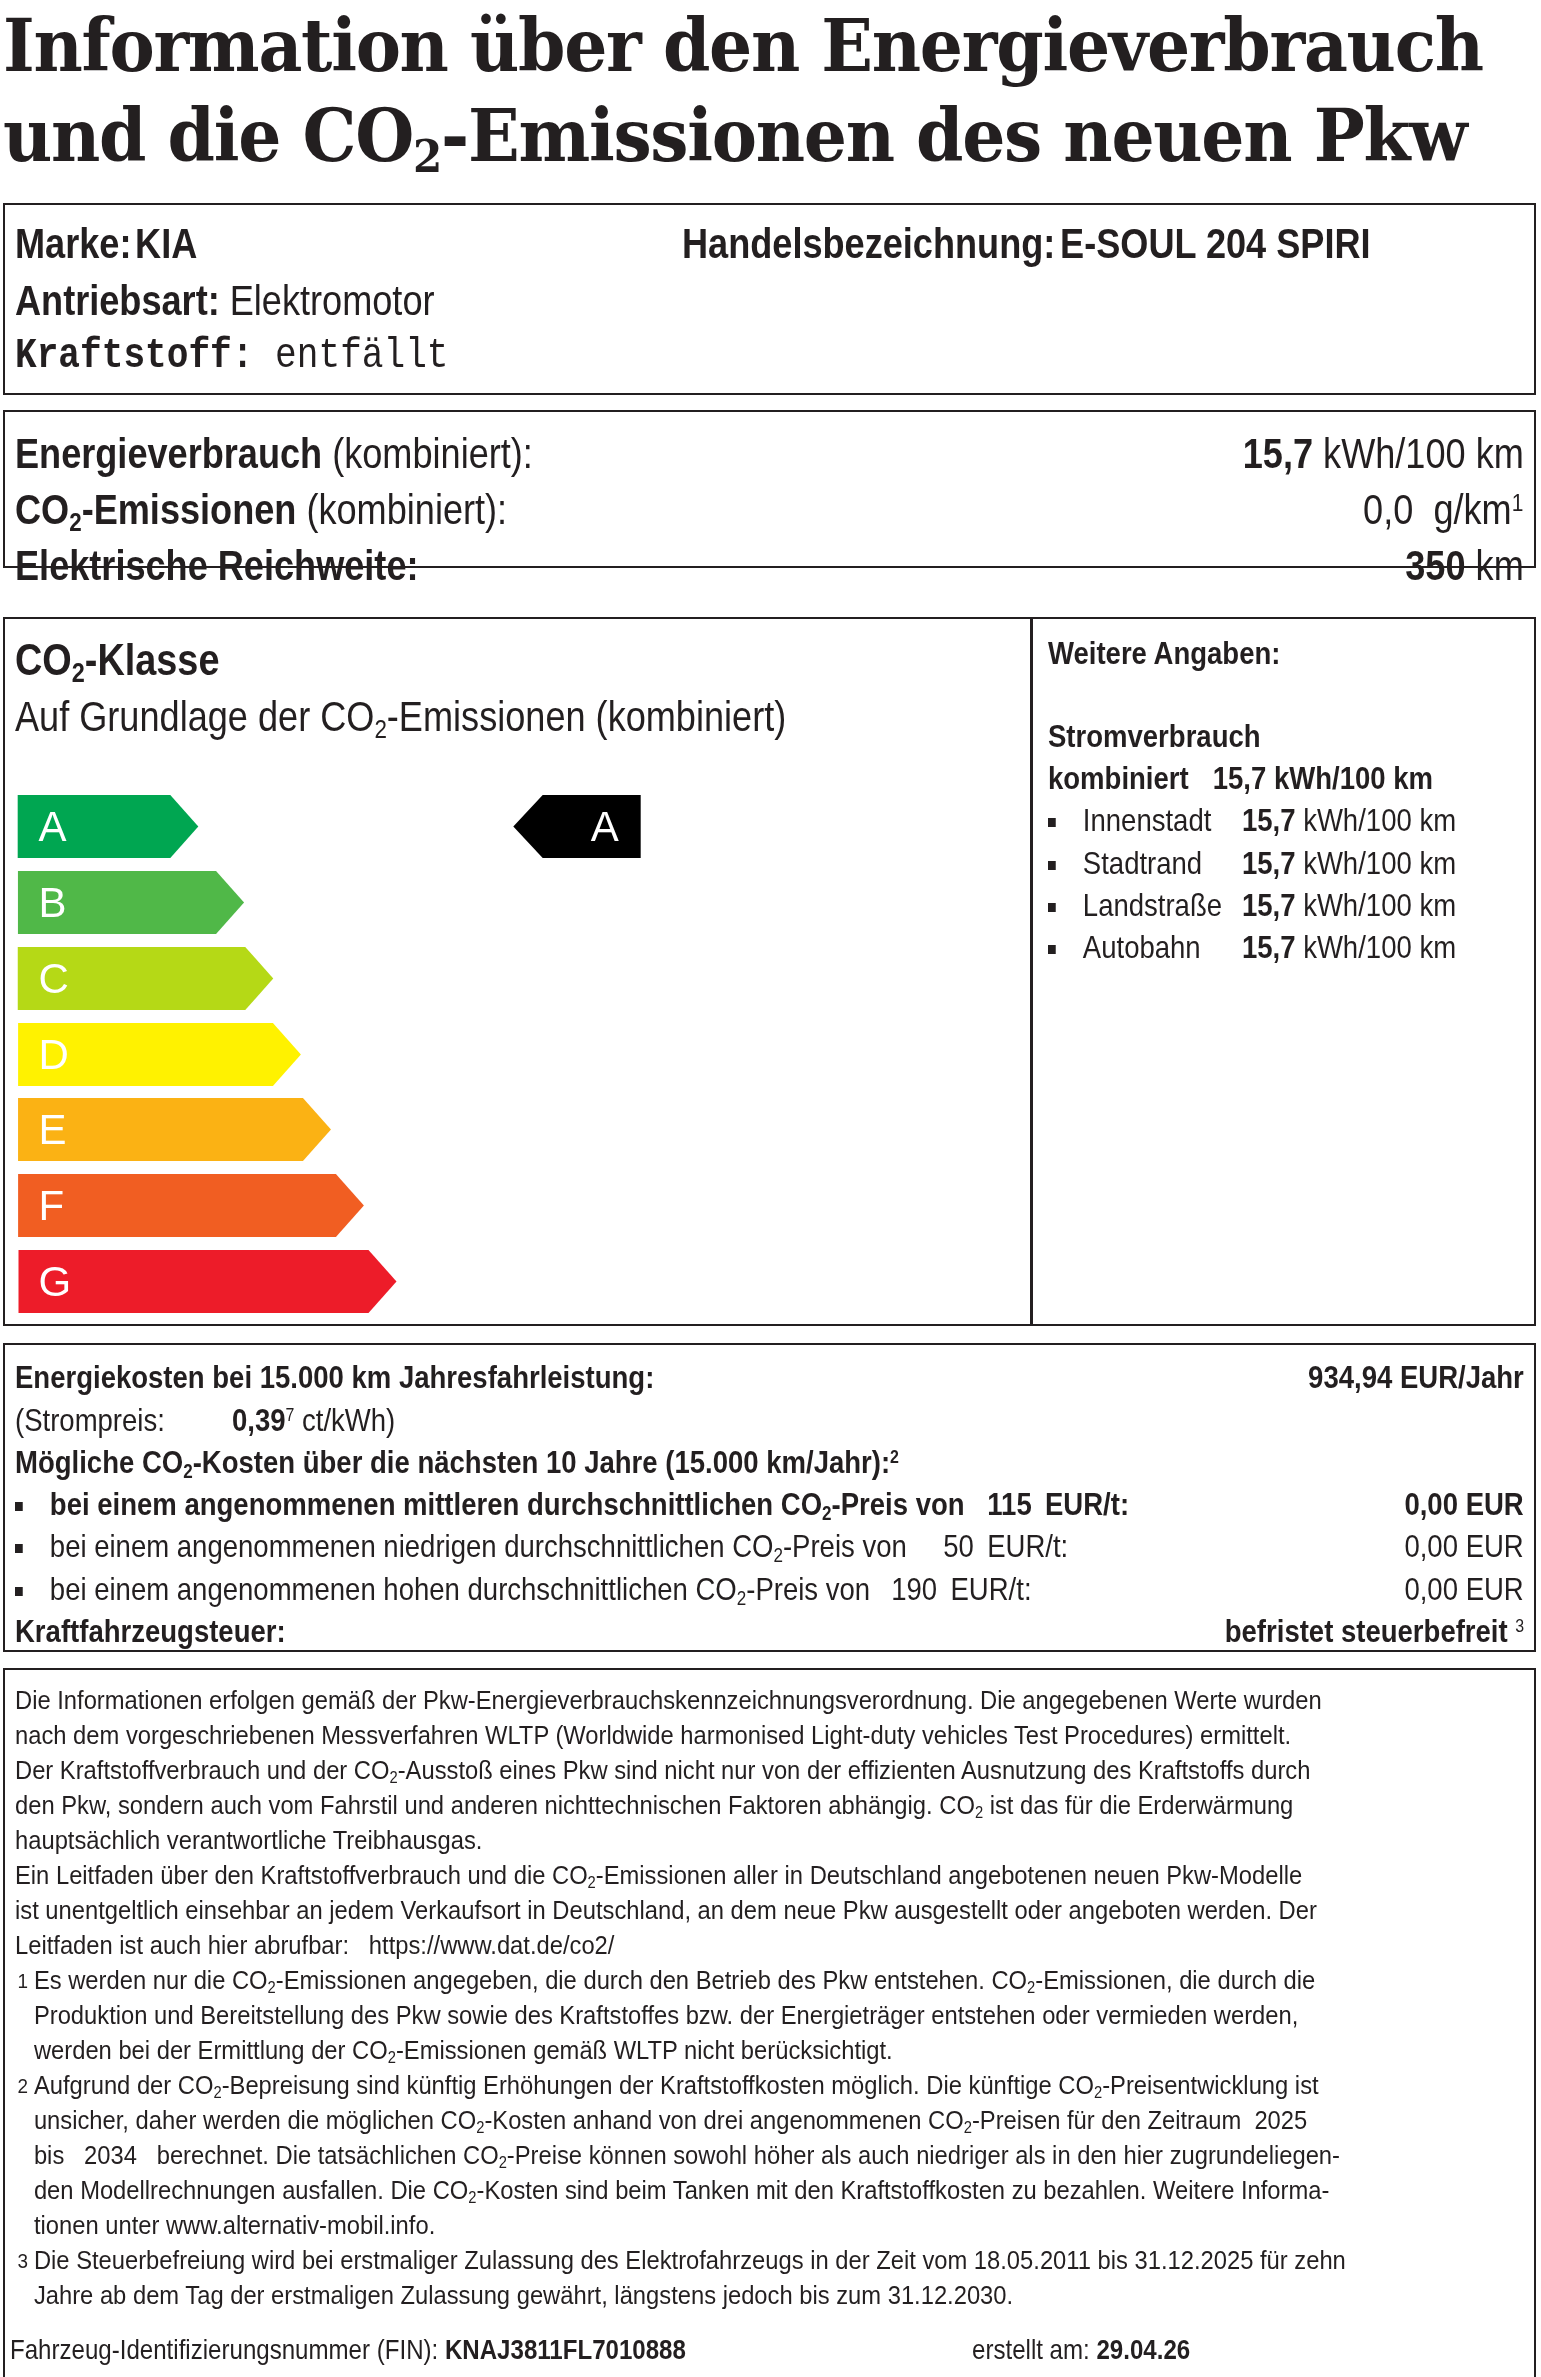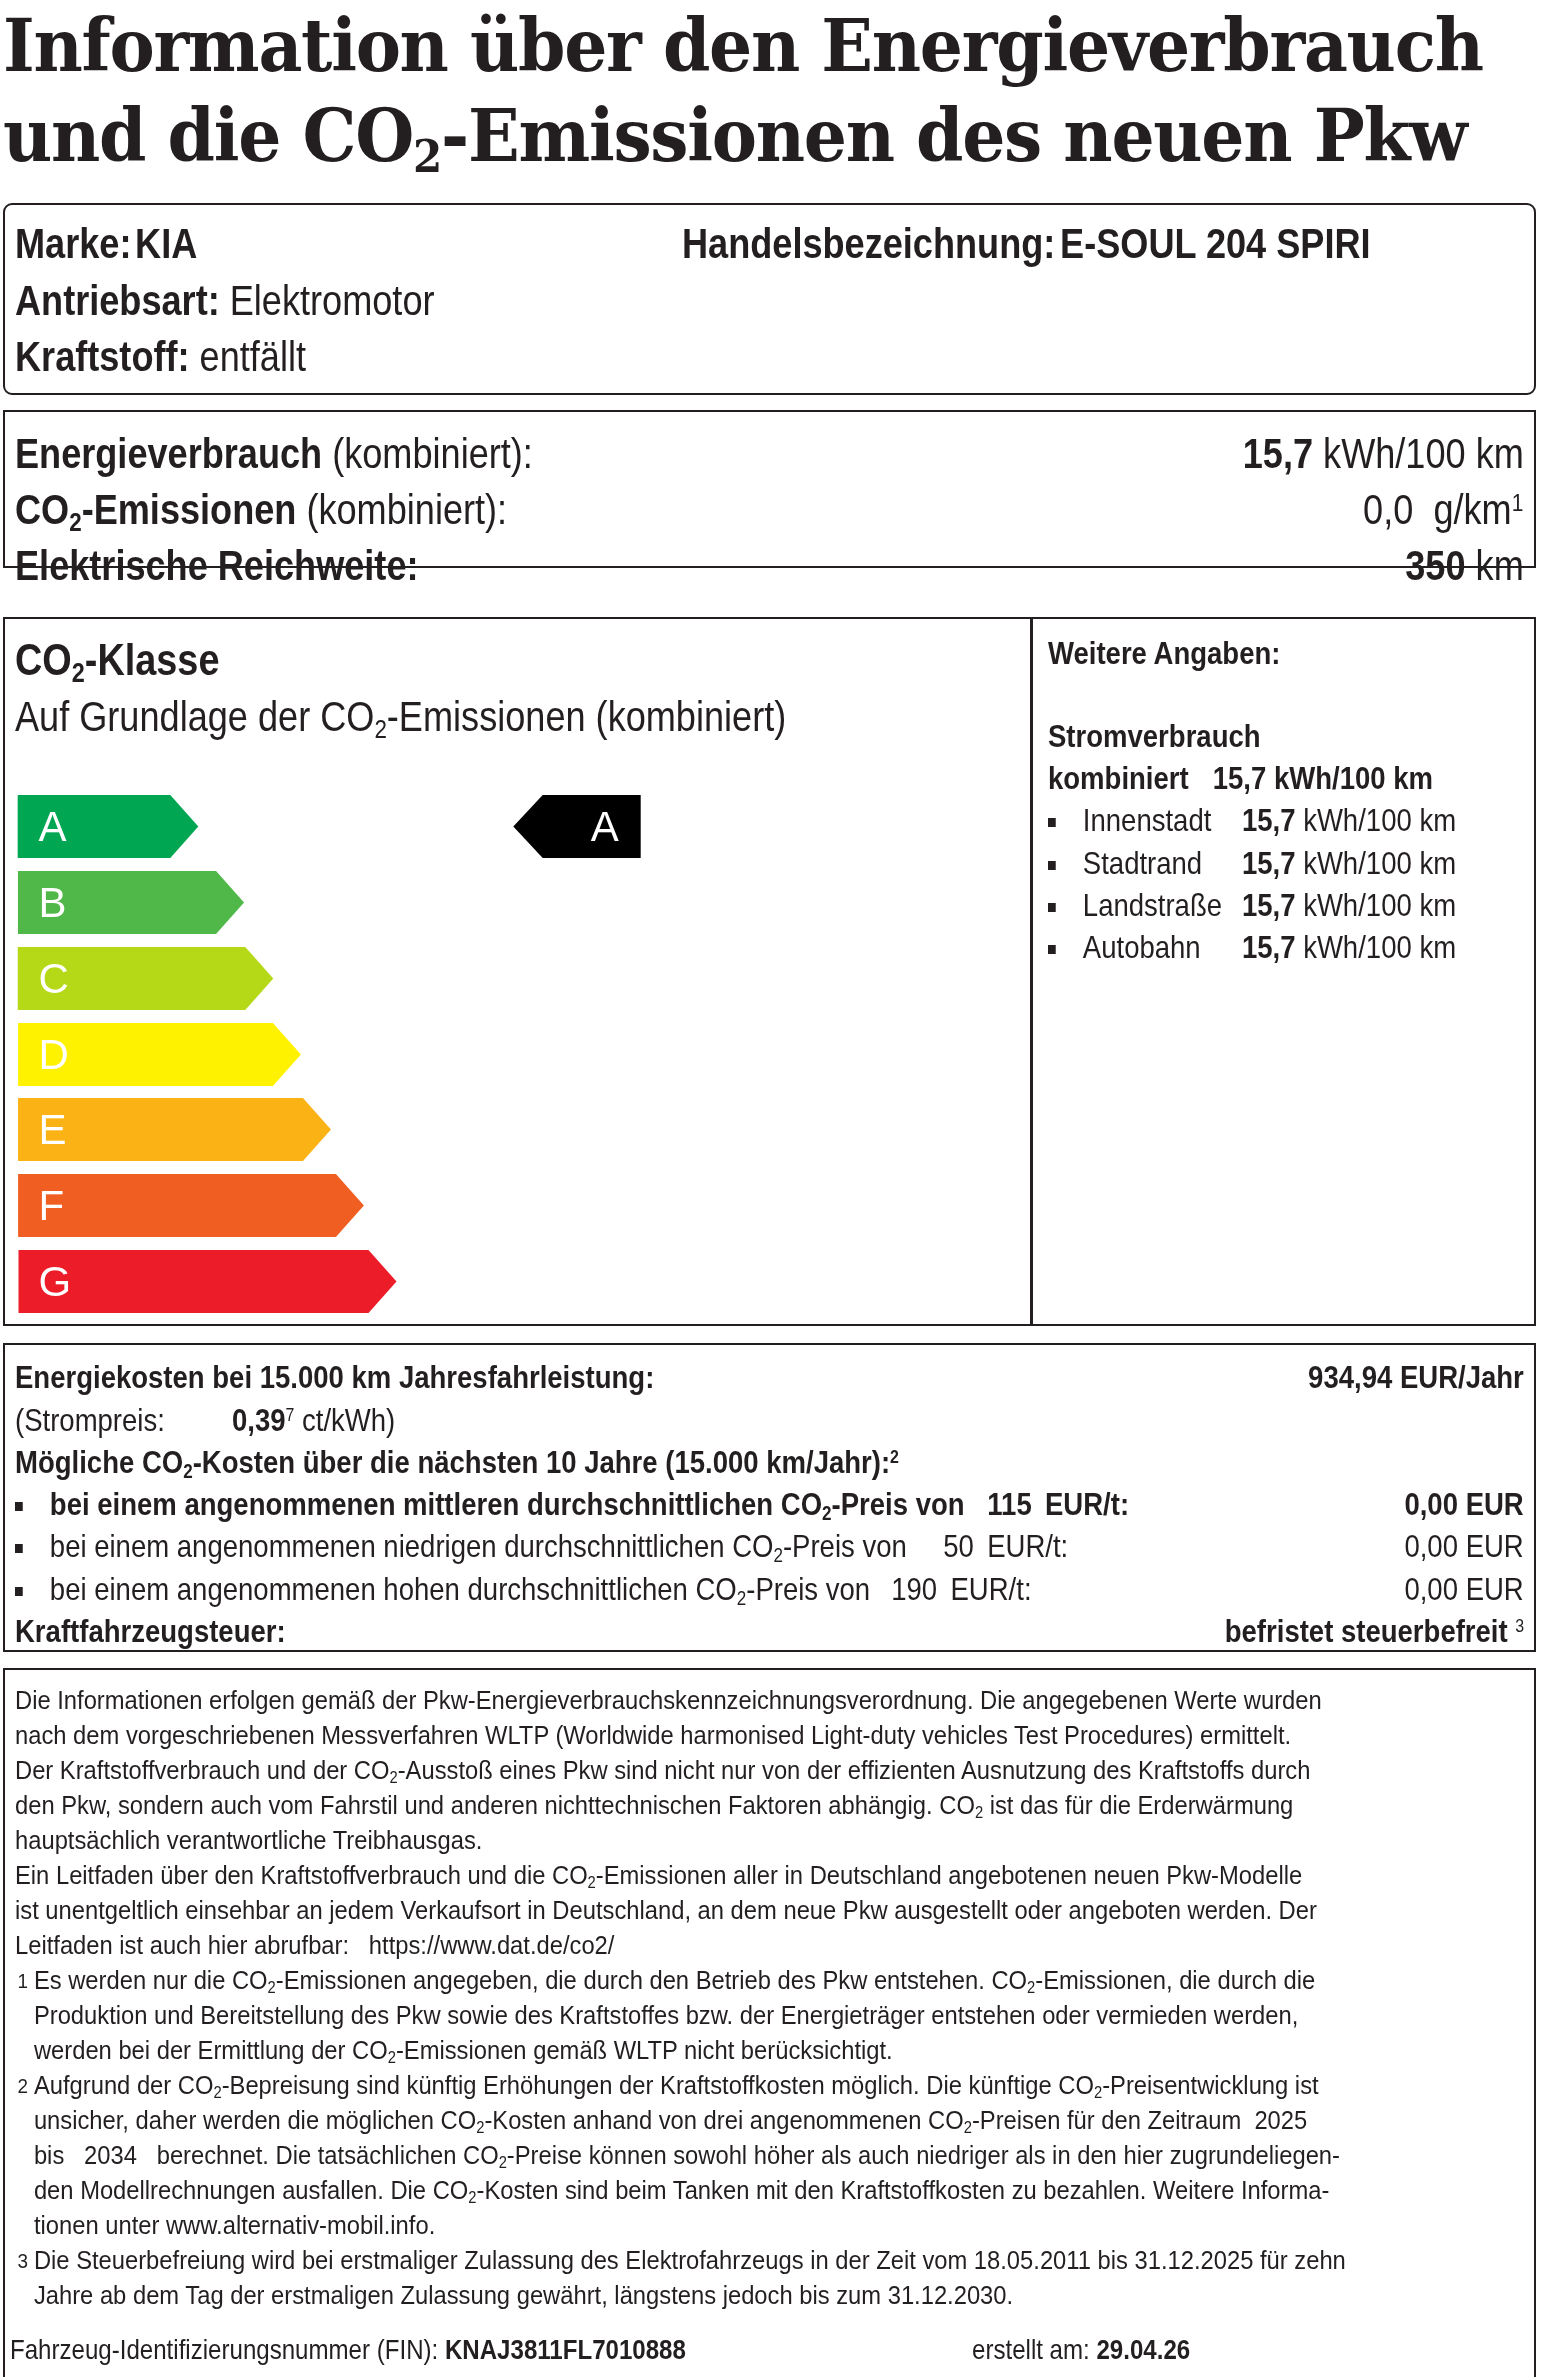--- a/index.html
+++ b/index.html
@@ -10,21 +10,21 @@
   .title .l { display:block; white-space:nowrap; transform:scaleX(0.93); transform-origin:left center; }
   .box { position:absolute; left:2.8px; width:1533px; border:2.8px solid #231f20; box-sizing:border-box; background:#fff; }
   .row { position:absolute; white-space:nowrap; }
   b { font-weight:bold; }
   .sub { font-size:0.62em; vertical-align:-0.25em; line-height:0; }
   .sup { font-size:0.58em; vertical-align:0.55em; line-height:0; }
   .narrow { display:inline-block; transform:scaleX(0.86); transform-origin:left center; }
   .narrowR { display:inline-block; transform:scaleX(0.86); transform-origin:right center; }
 
   
-  #b1 { top:203px; height:192px;border-radius:9px; }
+  #b1 { top:203px; height:192px; }
   #b1 .row { font-size:42px; line-height:49px; }
   
   #b2 { top:410px; height:158px; }
   #b2 .row { font-size:42px; line-height:51px; }
   
   #b3 { top:617px; height:709px; }
   #b3 .divider { position:absolute; left:1025px; top:0; bottom:0; width:2.8px; background:#231f20; }
   .bar { position:absolute; left:12.7px; height:63px; }
   .bar svg { position:absolute; left:0; top:0; }
   .bar span { position:absolute; left:21px; top:4.2px; font-size:42px; line-height:55px; color:#fff; }
@@ -54,21 +54,21 @@
 <div class="box" id="b1">
   <div class="row" style="left:10px; top:14px;">
     <span class="narrow"><b>Marke:</b><b style="margin-left:4.2px">KIA</b></span>
   </div>
   <div class="row" style="left:677px; top:14px;">
     <span class="narrow"><b>Handelsbezeichnung:</b><b style="margin-left:5.6px">E-SOUL 204 SPIRI</b></span>
   </div>
   <div class="row" style="left:10px; top:71px;">
     <span class="narrow"><b>Antriebsart:</b> <span>Elektromotor</span></span>
   </div>
-  <div class="row" style="left:10px; top:127px;">
+  <div class="row" style="left:10px; top:127px;font-family:Liberation Mono, monospace;">
     <span class="narrow"><b>Kraftstoff:</b> <span>entfällt</span></span>
   </div>
 </div>
 
 <div class="box" id="b2">
   <div class="row" style="left:10px; top:15.5px;">
     <span class="narrow"><b>Energieverbrauch</b> <span>(kombiniert):</span></span>
   </div>
   <div class="row" style="right:10px; top:15.5px;">
     <span class="narrowR"><b>15,7</b> <span>kWh/100 km</span></span>

